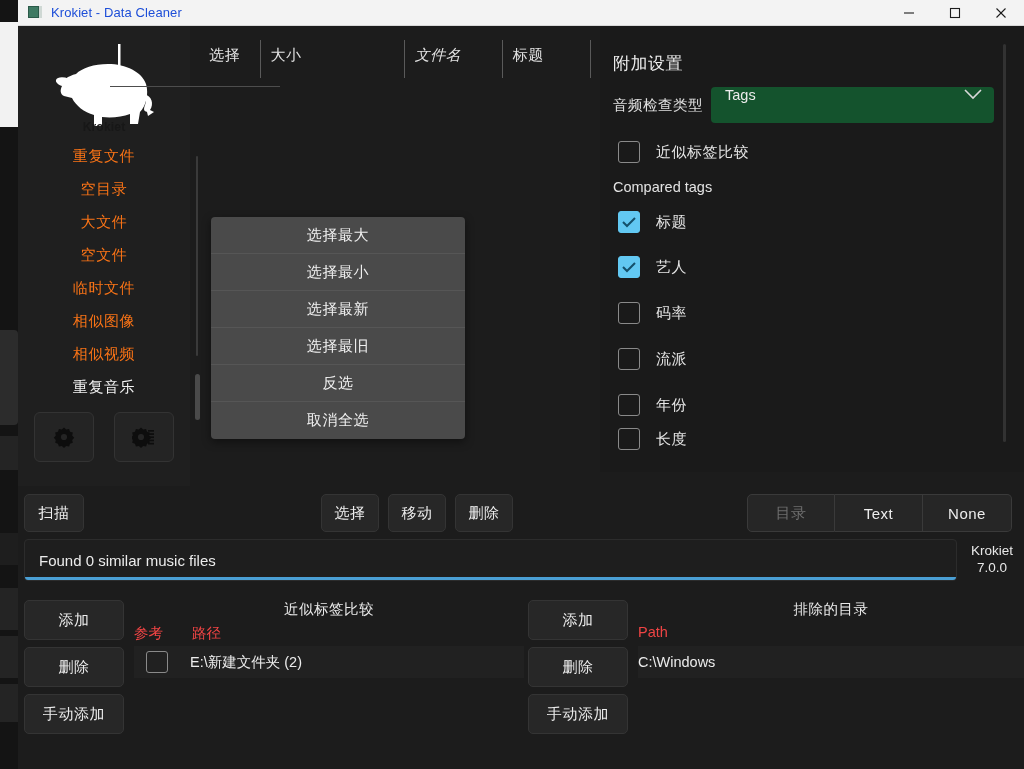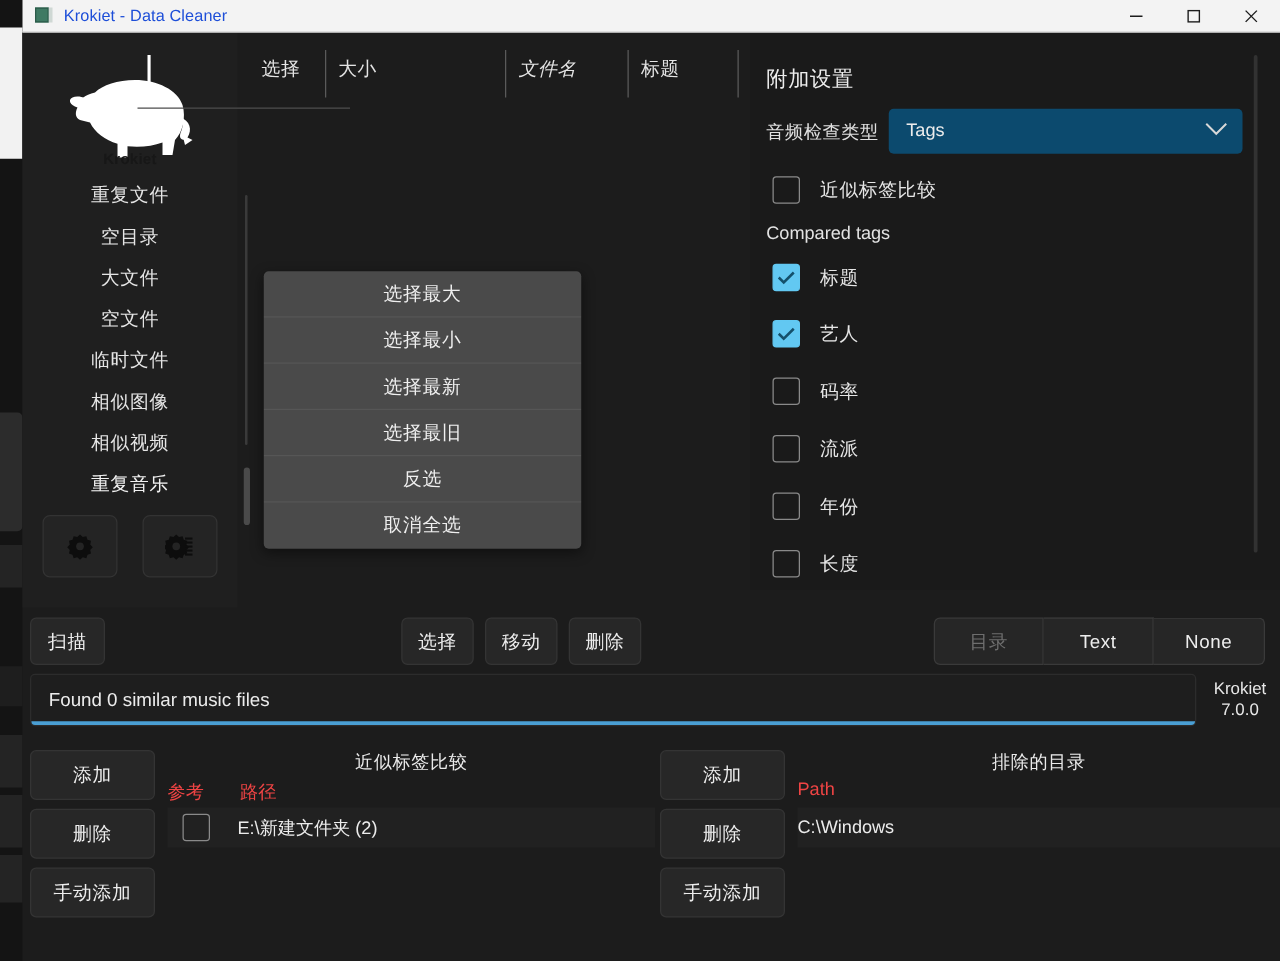--- a/index.html
+++ b/index.html
@@ -54,21 +54,21 @@
   }
   .logo-wrap { position: relative; width: 124px; height: 96px; margin-top: 14px; }
   .logo-wrap svg { position:absolute; left:0; top:0; }
   .logo-text {
     position:absolute; left:0; bottom: 2px; width:124px; text-align:center;
     font-size: 12px; font-weight: bold; color:#171717; letter-spacing:.2px;
   }
   .nav { width: 172px; margin-top: 4px; }
   .nav-item {
     height: 33px; display:flex; align-items:center; justify-content:center;
-    color: #e5e5e5; font-size: 15px; letter-spacing: .6px;
+    color: #f97316; font-size: 15px; letter-spacing: .6px;
   }
   .nav-item.active { color: #f2f2f2; }
   .side-scroll {
     position:absolute; left:177px; top:130px; width:5px; height:265px;
     background: transparent;
   }
   .side-scroll .track { position:absolute; left:1px; top:0; width:2px; height:200px; background:#3a3a3a; border-radius:2px;}
   .side-scroll .thumb { position:absolute; left:0; top:218px; width:5px; height:46px; background:#4a4a4a; border-radius:3px;}
   .side-btns { display:flex; gap: 20px; margin-top: 8px; }
   .side-btn {
@@ -106,22 +106,22 @@
   .settings {
     position:absolute; left: 582px; top: 0; width: 424px; height: 446px;
     background:#1a1a1a;
   }
   .settings-title {
     color:#ededed; font-size:17px; margin: 26px 0 0 13px; letter-spacing:.5px;
   }
   .row-select { display:flex; align-items:center; margin: 12px 0 0 13px; }
   .row-label { color:#e0e0e0; font-size:14.5px; letter-spacing:.5px; }
   .dropdown {
-    margin-left: 8px; width: 283px; height: 36px; background:#0c4a6e;
-    border-radius: 4px; display:flex; align-items:center; justify-content:space-between;
+    margin-left: 8px; width: 283px; height: 36px; background:#14532d;
+    border-radius: 4px; display:flex; justify-content:space-between;
     padding: 0 12px 0 14px;
   }
   .dropdown span { color:#ececec; font-size:14.5px; }
   .chk-row { display:flex; align-items:center; margin-left: 18px; }
   .chk {
     width: 22px; height: 22px; border-radius: 3px; border:1px solid #8a8a8a;
     background: transparent; display:flex; align-items:center; justify-content:center;
     flex: 0 0 auto;
   }
   .chk.on { background:#62c8f2; border-color:#62c8f2; }
@@ -378,21 +378,21 @@
       <div class="chk-row" style="margin-top:24px;">
         <div class="chk"></div>
         <div class="chk-label">流派</div>
       </div>
 
       <div class="chk-row" style="margin-top:24px;">
         <div class="chk"></div>
         <div class="chk-label">年份</div>
       </div>
 
-      <div class="chk-row" style="margin-top:24px;">
+      <div class="chk-row" style="margin-top:12px;">
         <div class="chk"></div>
         <div class="chk-label">长度</div>
       </div>
 
       <div class="right-scroll"></div>
     </div>
 
     <div class="toolbar">
       <div class="btn btn-scan">扫描</div>
       <div class="btn btn-select">选择</div>

